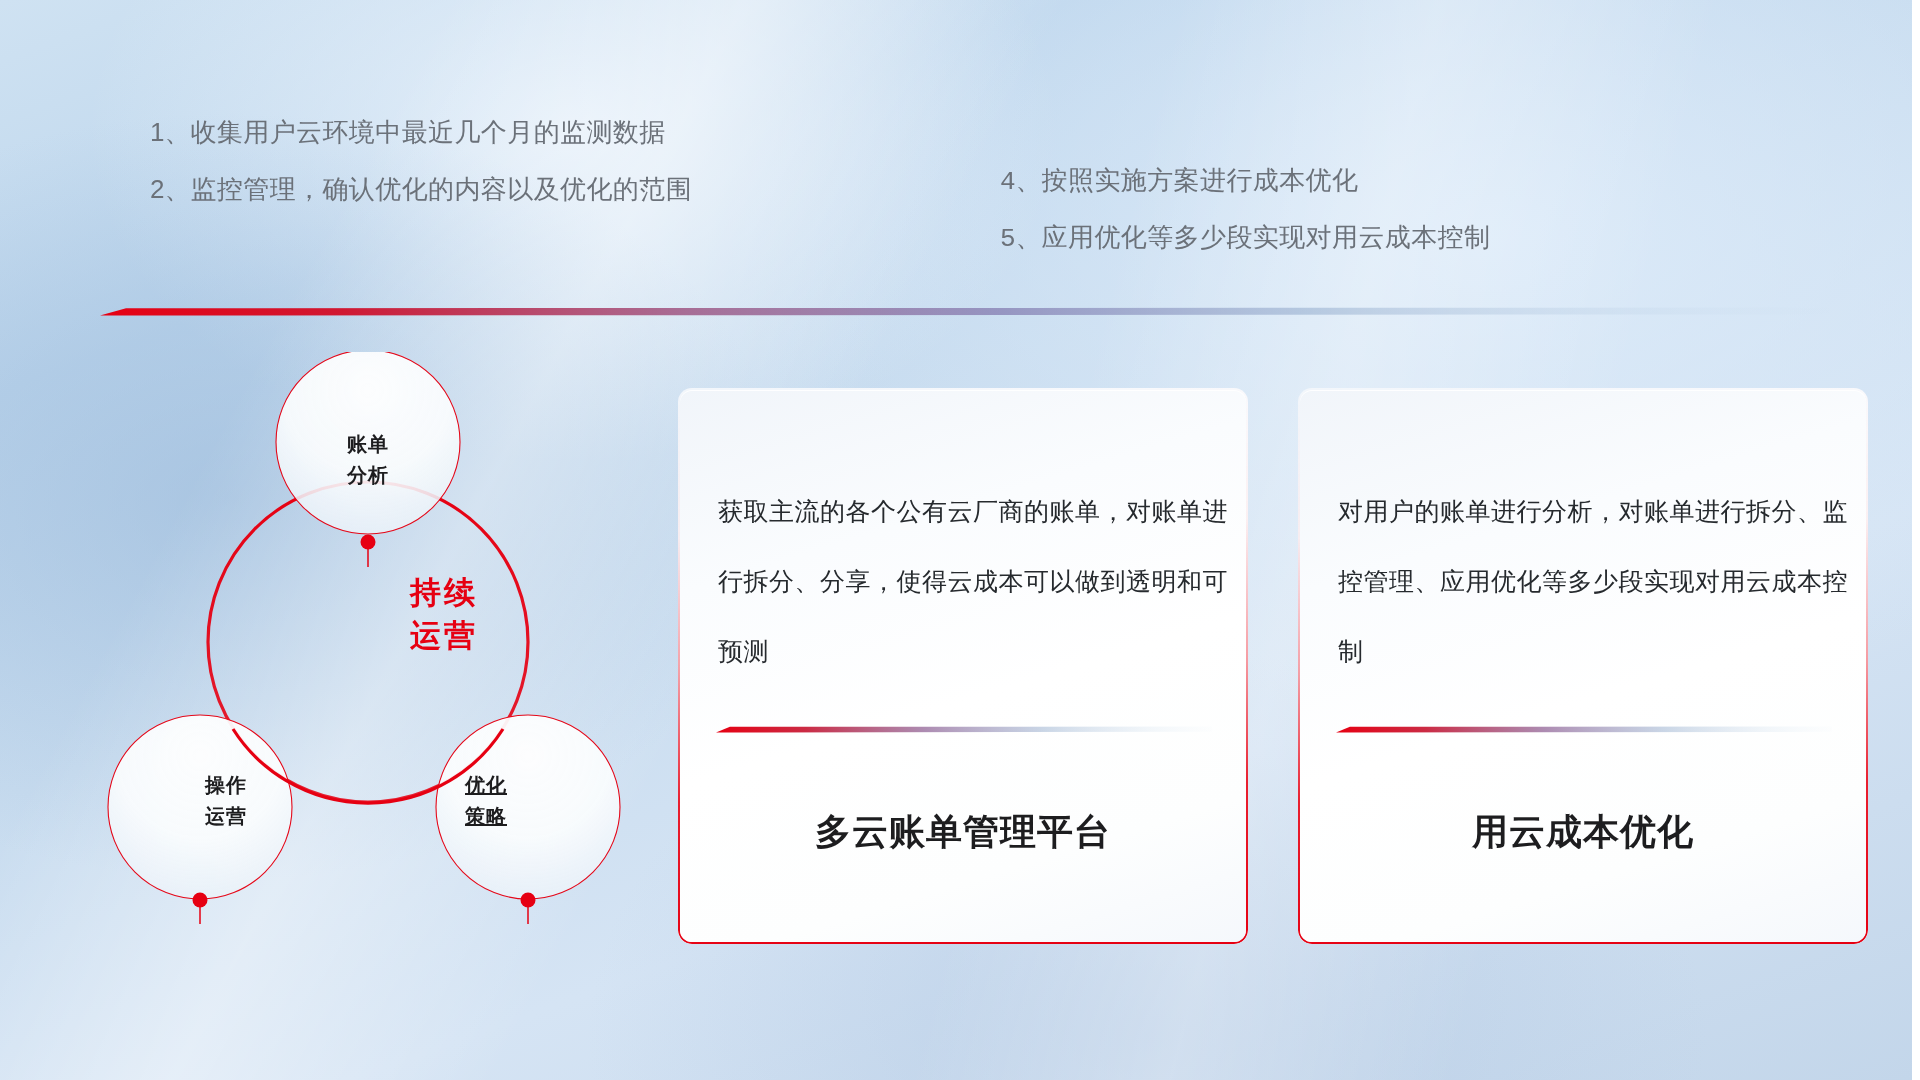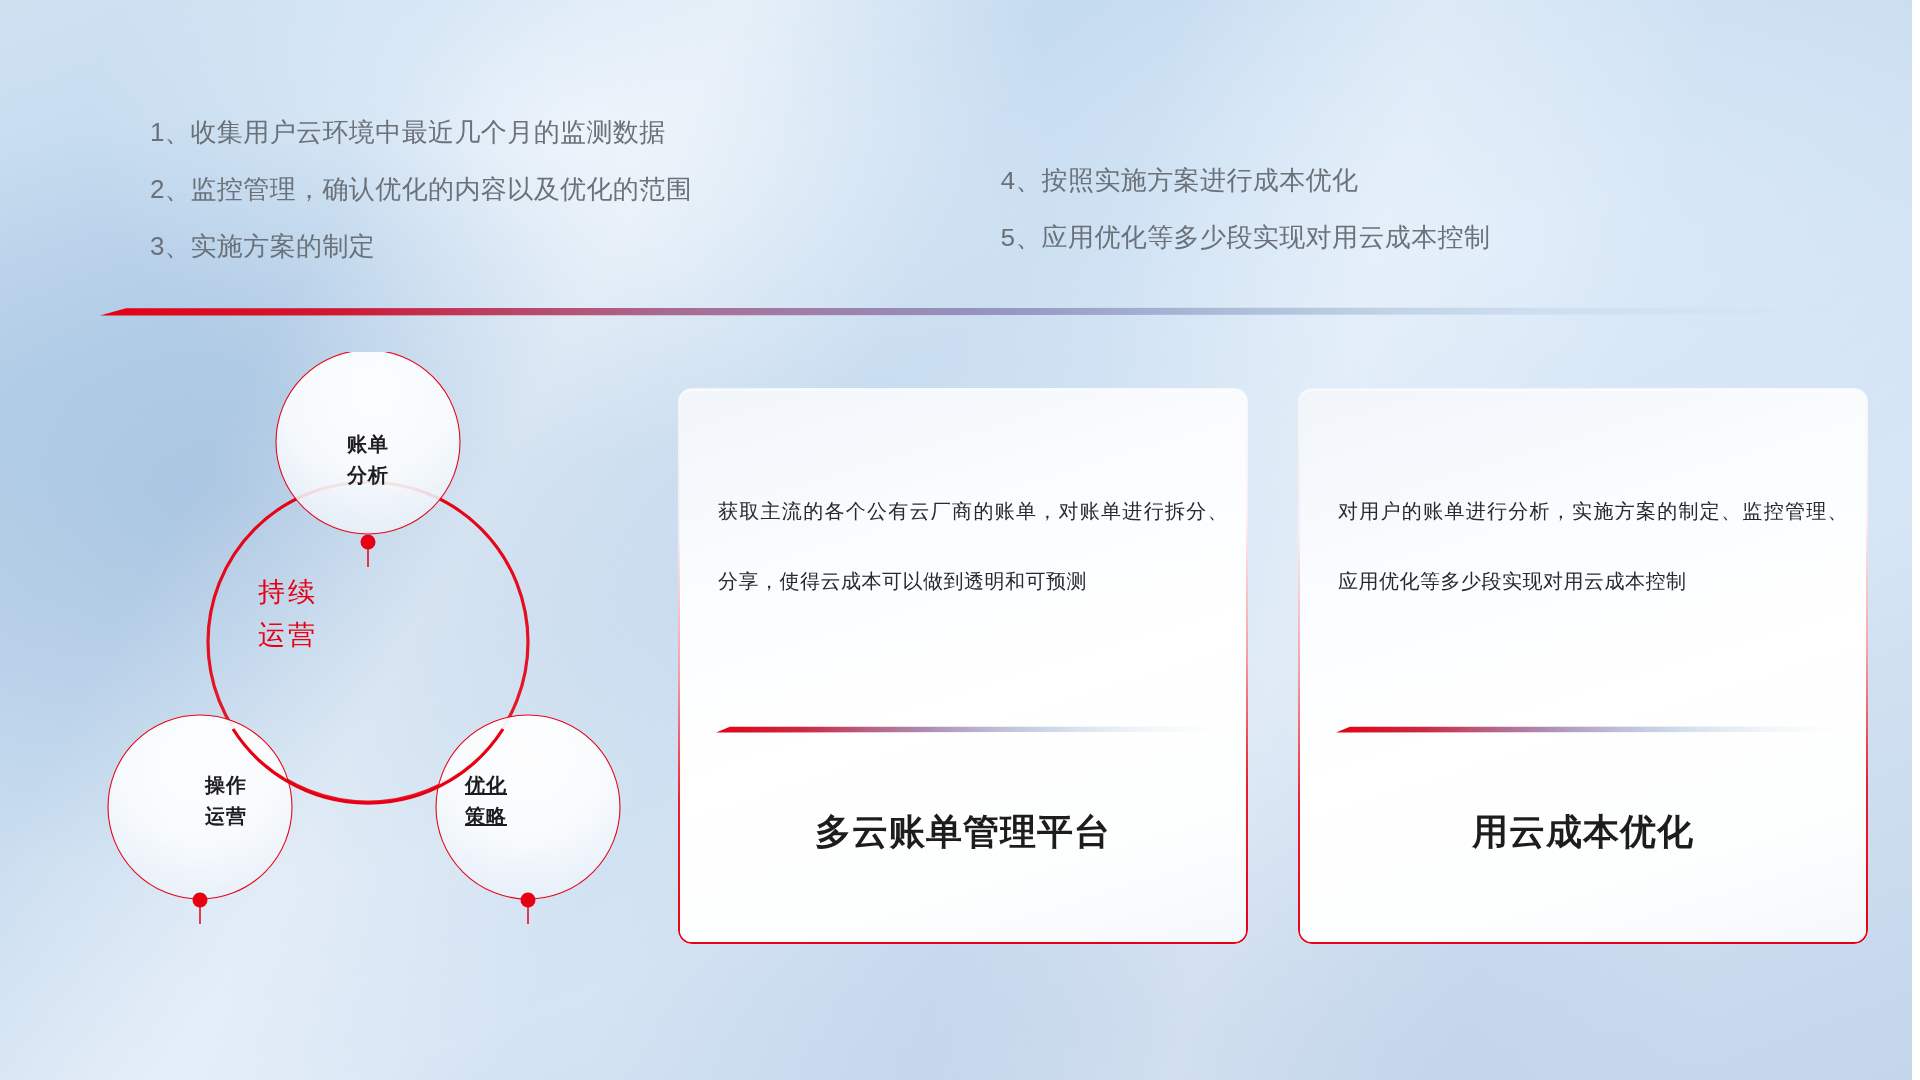--- a/index.html
+++ b/index.html
@@ -86,24 +86,24 @@
   }
   #bub-top  { left: 190px; top: 77px;  width: 180px; }
   #bub-left { left: 58px;  top: 418px; width: 160px; }
   #bub-right{ left: 318px; top: 418px; width: 160px; text-decoration: underline; }
 
   #venn-center {
     position: absolute;
     left: 170px;
     top: 219px;
     width: 220px;
-    text-align: left;
+    text-align: right;
     color: #e60012;
-    font-size: 27px;
-    font-weight: 400;
+    font-size: 31px;
+    font-weight: 700;
     line-height: 43px;
     letter-spacing: 3px;
   }
 
   
   .card {
     position: absolute;
     top: 388px;
     width: 570px;
     height: 556px;
@@ -141,21 +141,21 @@
   }
   #card-1 { left: 678px; }
   #card-2 { left: 1298px; }
 
   .card-body {
     position: absolute;
     left: 38px;
     right: 18px;
     top: 86px;
     color: #262a2e;
-    font-size: 20px;
+    font-size: 25px;
     line-height: 70px;
     letter-spacing: 0.5px;
     text-align: justify;
     text-align-last: left;
   }
 
   .card-rule {
     position: absolute;
     left: 36px;
     right: 34px;
@@ -177,21 +177,20 @@
   }
 </style>
 </head>
 <body>
 
 <div id="slide">
 
   <div class="list-col" id="list-left">
     <div class="list-item"><span class="num">1、</span><span>收集用户云环境中最近几个月的监测数据</span></div>
     <div class="list-item"><span class="num">2、</span><span>监控管理，确认优化的内容以及优化的范围</span></div>
-    <div class="list-item"><span class="num">3、</span><span>实施方案的制定</span></div>
   </div>
 
   <div class="list-col" id="list-right">
     <div class="list-item"><span class="num">4、</span><span>按照实施方案进行成本优化</span></div>
     <div class="list-item"><span class="num">5、</span><span>应用优化等多少段实现对用云成本控制</span></div>
   </div>
 
   <div id="divider">
     <svg viewBox="0 0 1730 9" preserveAspectRatio="none">
       <defs>
@@ -276,21 +275,21 @@
           </defs>
           <polygon points="0,6.6 14,0.8 500,0.6 500,5.8" fill="url(#cardGrad1)"></polygon>
         </svg>
       </div>
       <div class="card-title">多云账单管理平台</div>
     </div>
   </div>
 
   <div class="card" id="card-2">
     <div class="card-inner">
-      <div class="card-body">对用户的账单进行分析，实施方案的制定、监控管理、应用优化等多少段实现对用云成本控制</div>
+      <div class="card-body">对用户的账单进行分析，对账单进行拆分、监控管理、应用优化等多少段实现对用云成本控制</div>
       <div class="card-rule">
         <svg viewBox="0 0 500 7" preserveAspectRatio="none">
           <defs>
             <linearGradient id="cardGrad2" x1="0" y1="0" x2="1" y2="0">
               <stop offset="0%" stop-color="#e60012" stop-opacity="1"></stop>
               <stop offset="18%" stop-color="#c71833" stop-opacity="0.92"></stop>
               <stop offset="42%" stop-color="#8a5a90" stop-opacity="0.70"></stop>
               <stop offset="66%" stop-color="#8ba5c8" stop-opacity="0.46"></stop>
               <stop offset="88%" stop-color="#c2d6e8" stop-opacity="0.20"></stop>
               <stop offset="100%" stop-color="#dbe8f4" stop-opacity="0.05"></stop>

